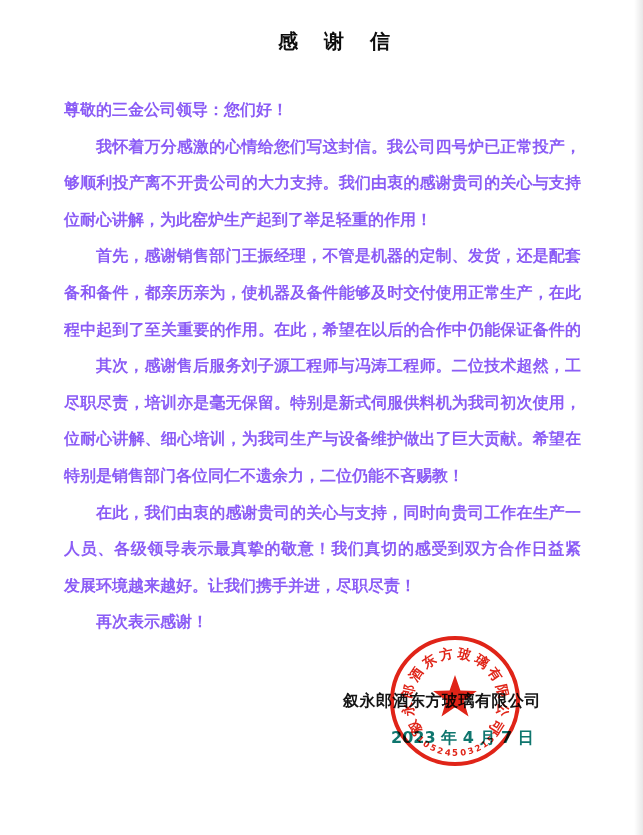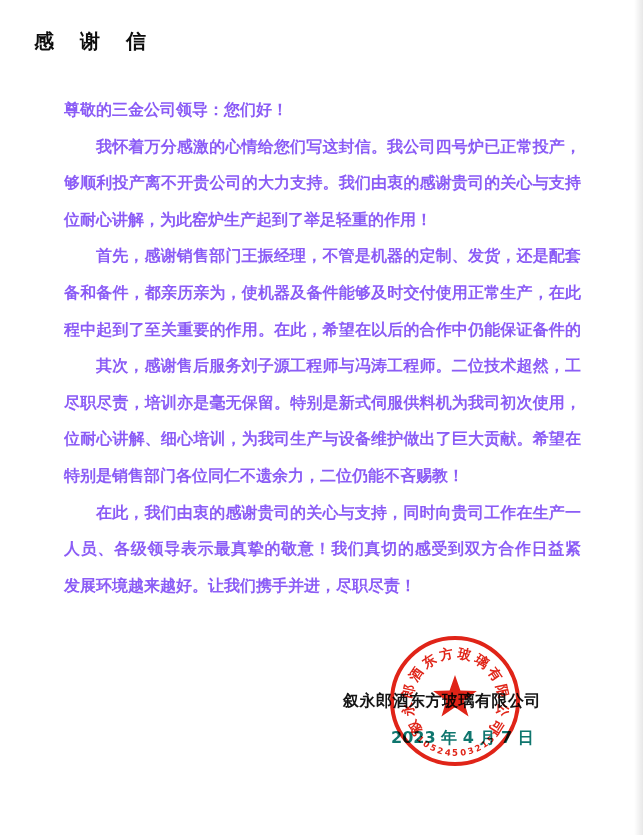--- a/index.html
+++ b/index.html
@@ -21,20 +21,21 @@
     top: 0; right: 0; bottom: 0;
     width: 9px;
     background: linear-gradient(to right, rgba(0,0,0,0), rgba(0,0,0,0.09));
     pointer-events: none;
   }
   .letter-title {
     position: absolute;
     top: 28px;
     left: 0;
     right: 6px;
+    text-align: center;
     font-size: 20px;
     font-weight: 700;
     letter-spacing: 3px;
     color: #0d0d0d;
     padding-left: 34px;
   }
   .letter-body {
     position: absolute;
     top: 92px;
     left: 64px;
@@ -139,20 +140,21 @@
       <div class="letter-line full indent">首先，感谢销售部门王振经理，不管是机器的定制、发货，还是配套设</div>
       <div class="letter-line full">备和备件，都亲历亲为，使机器及备件能够及时交付使用正常生产，在此过</div>
       <div class="letter-line full">程中起到了至关重要的作用。在此，希望在以后的合作中仍能保证备件的供</div>
       <div class="letter-line full indent">其次，感谢售后服务刘子源工程师与冯涛工程师。二位技术超然，工作</div>
       <div class="letter-line full">尽职尽责，培训亦是毫无保留。特别是新式伺服供料机为我司初次使用，二</div>
       <div class="letter-line full">位耐心讲解、细心培训，为我司生产与设备维护做出了巨大贡献。希望在以</div>
       <div class="letter-line">特别是销售部门各位同仁不遗余力，二位仍能不吝赐教！</div>
       <div class="letter-line full indent">在此，我们由衷的感谢贵司的关心与支持，同时向贵司工作在生产一线</div>
       <div class="letter-line full">人员、各级领导表示最真挚的敬意！我们真切的感受到双方合作日益紧密、</div>
       <div class="letter-line">发展环境越来越好。让我们携手并进，尽职尽责！</div>
+      <div class="letter-line indent">再次表示感谢！</div>
     </div>
 
   <div class="letter-signature">叙永郎酒东方玻璃有限公司</div>
 
   <div class="letter-date">2023 年 4 月 7 日</div>
 
   <div class="stamp" id="stamp" style="--stamp-color: #e02418;">
     <div class="stamp-ring"></div>
     <svg class="stamp-star" width="47" height="47" viewBox="0 0 47 47">
       <polygon points="23.5,0.5 28.91,16.06 45.37,16.39 32.25,26.34 37.02,42.11 23.5,32.7 9.98,42.11 14.75,26.34 1.63,16.39 18.09,16.06" fill="#e02418"></polygon>

